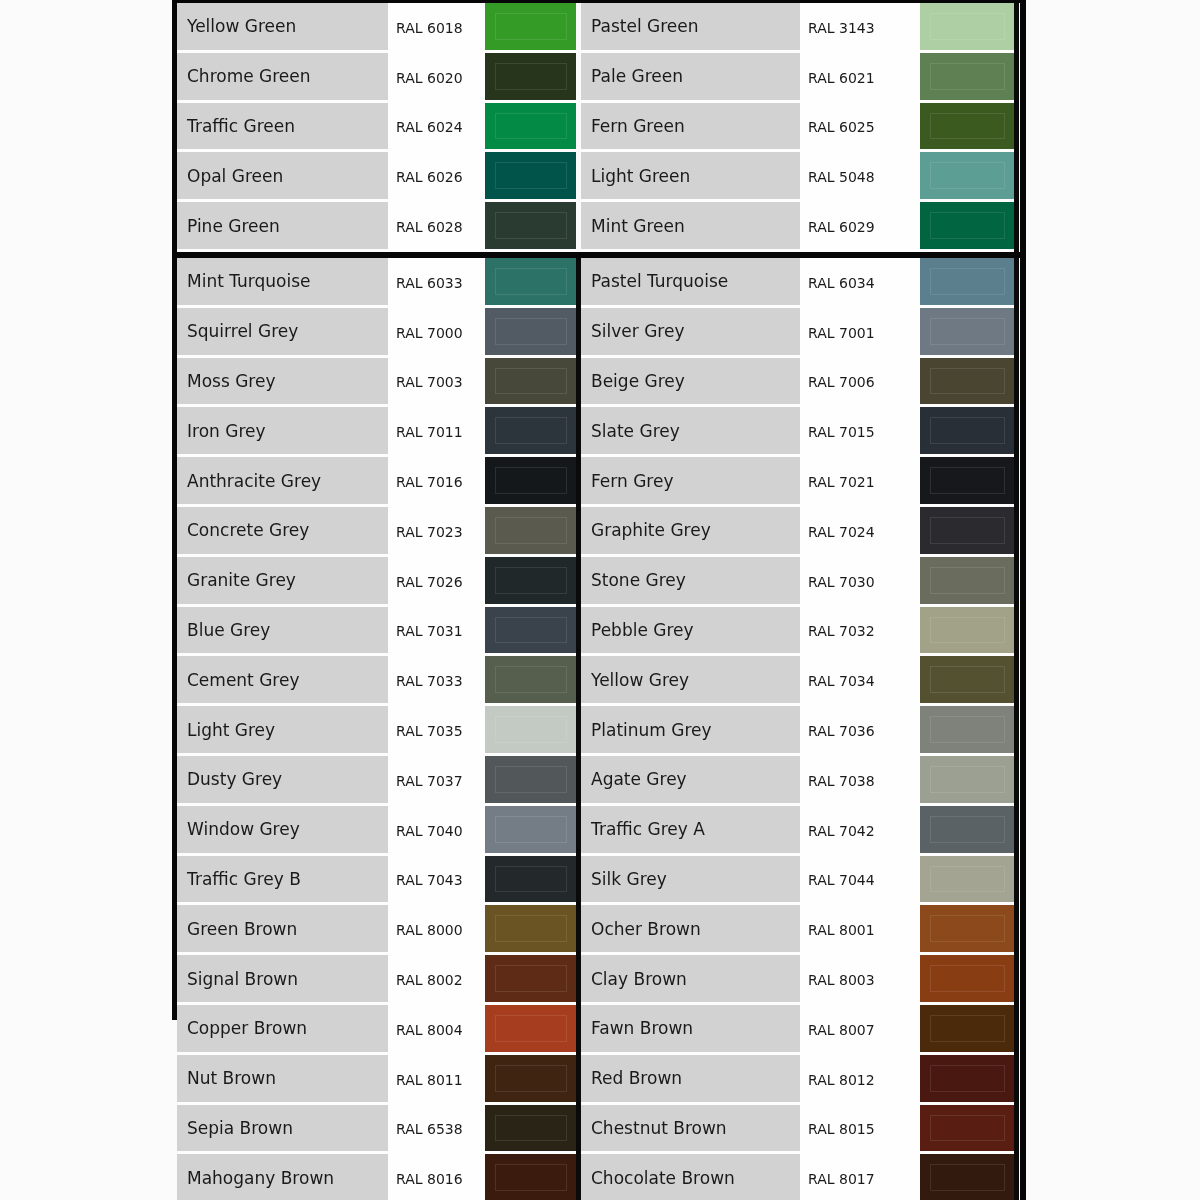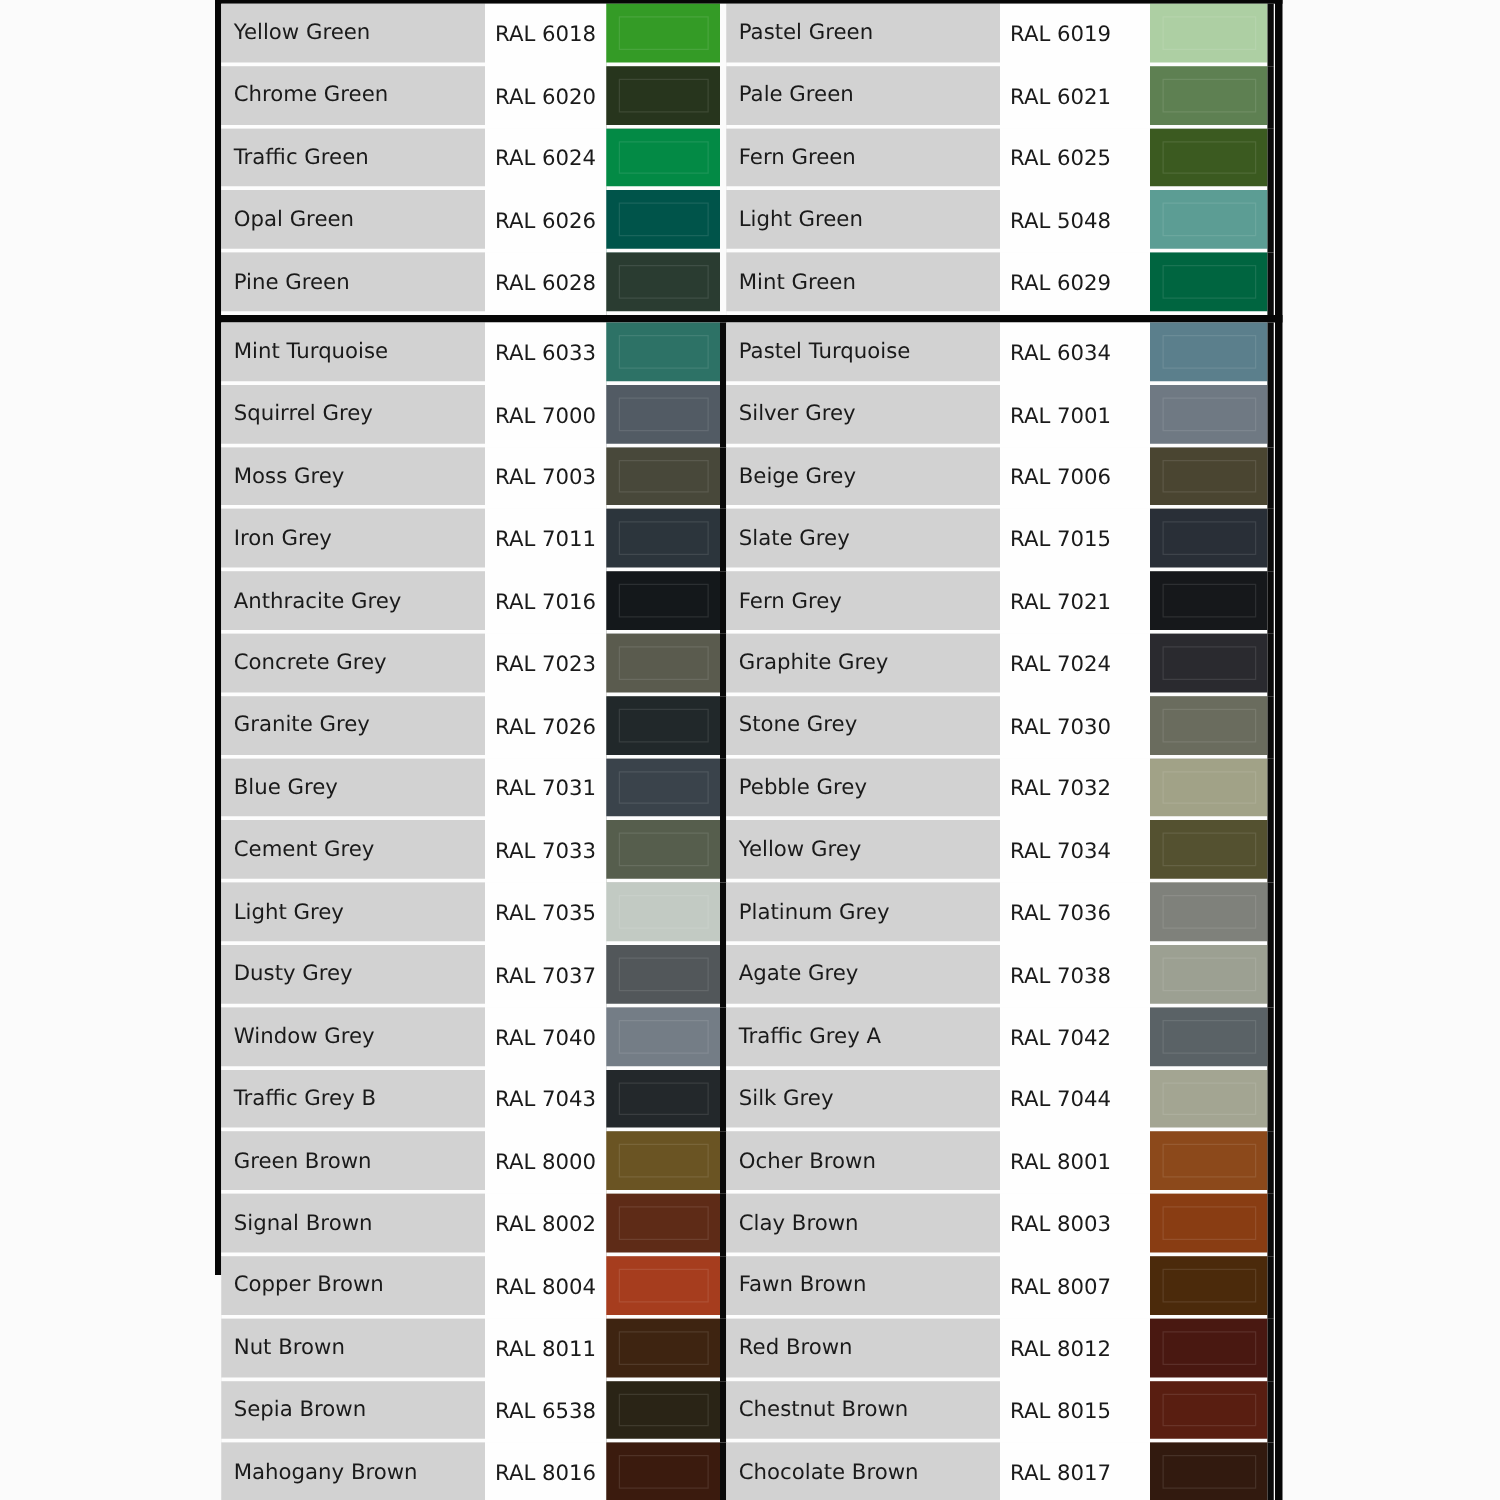--- a/index.html
+++ b/index.html
@@ -18,21 +18,21 @@
     display:grid;
     grid-template-columns:211px 97px 91px 5px 219px 120px 94px 5px;
     grid-auto-rows:49.8px;
   }
   #tableA{top:3px;}
   .section-divider{position:absolute;left:-5px;top:252px;width:854px;height:6px;background:#060606;}
   #tableB{top:258px;}
   .cell{position:relative;display:flex;align-items:center;box-sizing:border-box;}
   .name{background:#d2d2d2;border-bottom:3px solid #fdfdfd;padding-left:10px;
         font-size:17px;color:#1a1a1a;white-space:nowrap;overflow:hidden;}
-  .code{background:#fefefe;padding-left:8px;font-size:17px;color:#1a1a1a;white-space:nowrap;}
+  .code{background:#fefefe;padding-left:8px;font-size:14px;color:#1a1a1a;white-space:nowrap;}
   .swatch{border-bottom:3px solid #fdfdfd;}
   .swatch::after{
     content:"";position:absolute;left:10px;right:9px;top:10px;bottom:10px;
     border:1px solid rgba(255,255,255,0.10);
   }
   .divider{background:#fbfbfb;}
   #tableB .divider{background:#0a0a0a;}
   .edge{background:#0a0a0a;}
   .outer-right{position:absolute;left:1020px;top:0;width:6px;height:1200px;background:#060606;}
 </style>
@@ -40,21 +40,21 @@
 <body>
 
 <div class="sheet">
   <div class="topline"></div>
   <div id="tableA" class="ral-table">
   <div class="cell name">Yellow Green</div>
   <div class="cell code">RAL 6018</div>
   <div class="cell swatch" style="background: rgb(52, 155, 38);"></div>
   <div class="cell divider"></div>
   <div class="cell name">Pastel Green</div>
-  <div class="cell code">RAL 6019</div>
+  <div class="cell code">RAL 3143</div>
   <div class="cell swatch" style="background: rgb(173, 207, 163);"></div>
   <div class="cell edge"></div>
 
   <div class="cell name">Chrome Green</div>
   <div class="cell code">RAL 6020</div>
   <div class="cell swatch" style="background: rgb(39, 53, 29);"></div>
   <div class="cell divider"></div>
   <div class="cell name">Pale Green</div>
   <div class="cell code">RAL 6021</div>
   <div class="cell swatch" style="background: rgb(94, 128, 82);"></div>

